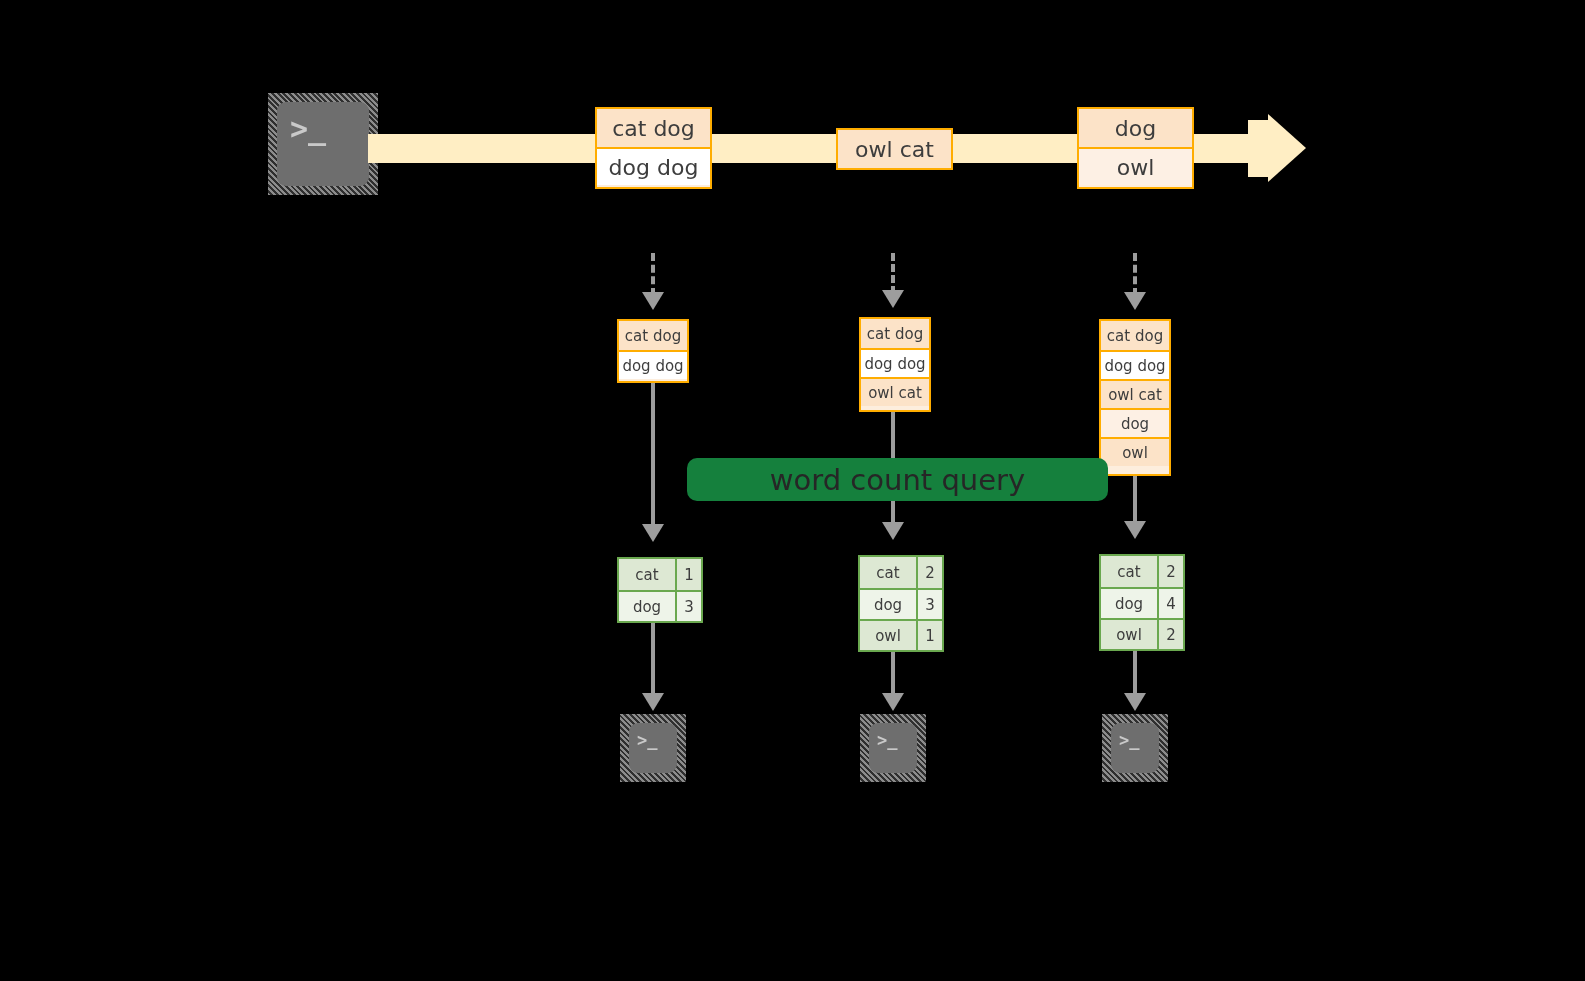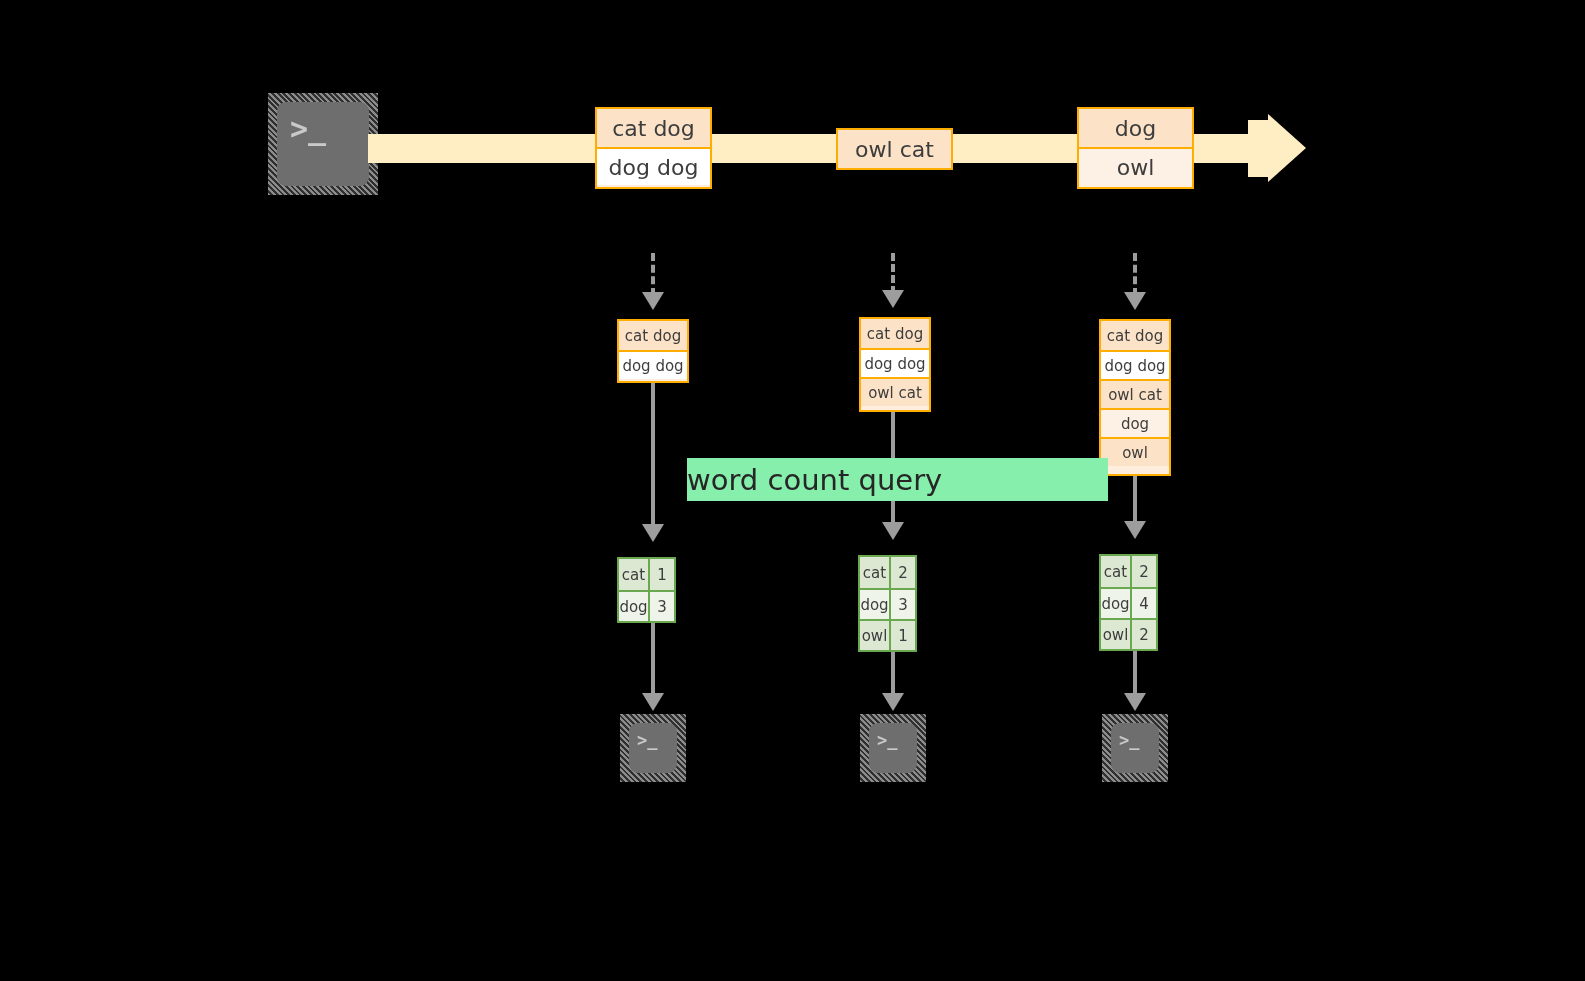--- a/index.html
+++ b/index.html
@@ -108,21 +108,21 @@
   }
   .tbl-row + .tbl-row { border-top: 2px solid #6aa84f; }
   .tbl-cell {
     box-sizing: border-box;
     display: flex;
     align-items: center;
     justify-content: center;
     font-size: 15px;
     color: #3d3d3d;
   }
-  .tbl-cell.key { width: 29px; }
+  .tbl-cell.key { width: 56px; }
   .tbl-cell.val { width: 26px; border-left: 2px solid #6aa84f; }
   .g-tint-a { background: #dde8d3; }
   .g-tint-b { background: #eef4e9; }
 
   
   .conn {
     position: absolute;
     width: 4px;
     background: #9d9d9d;
   }
@@ -135,24 +135,25 @@
     position: absolute;
     width: 0; height: 0;
     border-left: 11px solid transparent;
     border-right: 11px solid transparent;
     border-top: 18px solid #9d9d9d;
   }
 
   
   .label-band {
     position: absolute;
-    background: #86efac;
+    background: #15803d;
     display: flex;
     align-items: center;
-    justify-content: flex-start;
+    justify-content: center;
+    border-radius: 10px;
   }
   .label-band span {
     font-size: 29px;
     color: #262626;
     white-space: nowrap;
   }
 </style>
 </head>
 <body>
 

